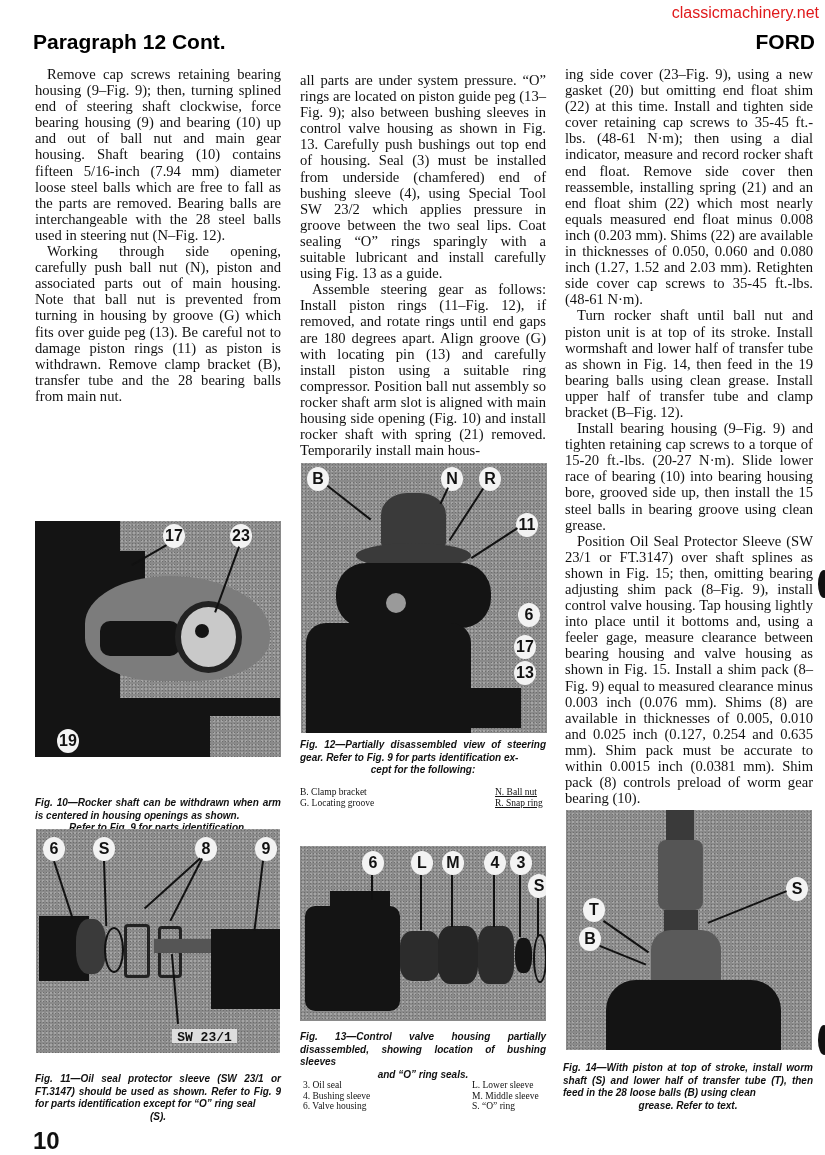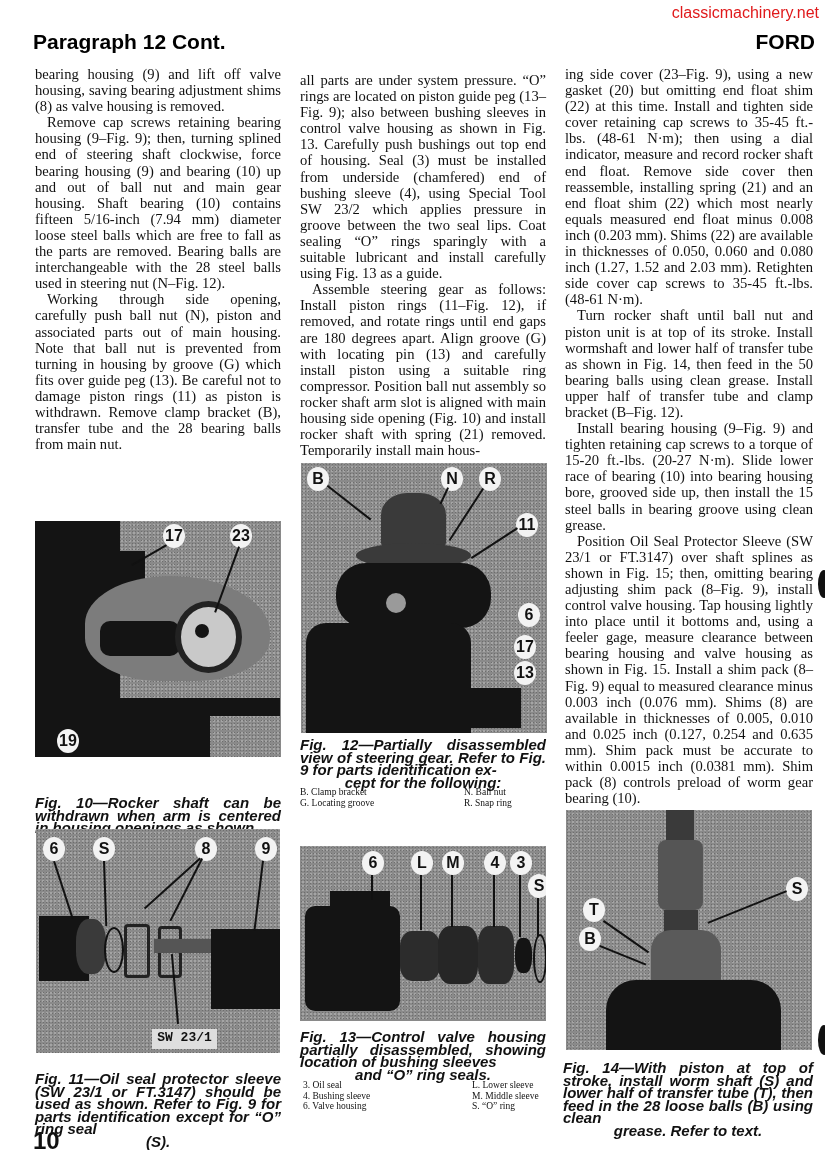--- a/index.html
+++ b/index.html
@@ -9,49 +9,48 @@
   .hdr{font-family:"Liberation Sans",sans-serif;font-weight:bold;font-size:21px;top:30px;color:#000;}
   .col{font-family:"Liberation Serif",serif;font-size:14.6px;line-height:16.1px;text-align:justify;color:#111;}
   .col p{margin:0;text-indent:12px;}
   .col p.cont{text-indent:0;}
   .photo{background:#8a8a8a;overflow:hidden;
     background-image:radial-gradient(#6d6d6d 1px,transparent 1px),radial-gradient(#a5a5a5 1px,transparent 1px);
     background-size:3px 3px,4px 4px;background-position:0 0,1px 2px;}
   .callout{position:absolute;width:22px;height:24px;border-radius:50%;background:#f3f3f3;color:#111;
     font-family:"Liberation Sans",sans-serif;font-weight:bold;font-size:16px;text-align:center;line-height:24px;}
   .leader{position:absolute;height:1.5px;background:#111;transform-origin:0 0;}
-  .cap{font-family:"Liberation Sans",sans-serif;font-weight:bold;font-style:italic;font-size:15px;line-height:12.5px;text-align:justify;}
+  .cap{font-family:"Liberation Sans",sans-serif;font-weight:bold;font-style:italic;font-size:10px;line-height:12.5px;text-align:justify;}
   .cap .center{text-align:center;display:block;}
   .legend{font-family:"Liberation Serif",serif;font-size:9.5px;line-height:10.5px;}
   .pgnum{font-family:"Liberation Sans",sans-serif;font-weight:bold;font-size:24px;}
   .dark{position:absolute;background:#141414;}
   .mid{position:absolute;background:#3a3a3a;}
   .lite{position:absolute;background:#c9c9c9;}
 </style>
 </head>
 <body>
 
 <div class="abs watermark">classicmachinery.net</div>
 <div class="abs hdr" style="left:33px;">Paragraph 12 Cont.</div>
 <div class="abs hdr" style="right:10px;">FORD</div>
 
 <div class="abs col" style="left:35px;top:66px;width:246px;" id="col1">
-    <p class="cont">bearing housing (9) and lift off valve housing, saving bearing adjustment shims (8) as valve housing is removed.</p>
     <p>Remove cap screws retaining bearing housing (9–Fig. 9); then, turning splined end of steering shaft clockwise, force bearing housing (9) and bearing (10) up and out of ball nut and main gear housing. Shaft bearing (10) contains fifteen 5/16-inch (7.94 mm) diameter loose steel balls which are free to fall as the parts are removed. Bearing balls are interchangeable with the 28 steel balls used in steering nut (N–Fig. 12).</p>
     <p>Working through side opening, carefully push ball nut (N), piston and associated parts out of main housing. Note that ball nut is prevented from turning in housing by groove (G) which fits over guide peg (13). Be careful not to damage piston rings (11) as piston is withdrawn. Remove clamp bracket (B), transfer tube and the 28 bearing balls from main nut.</p>
   </div>
 
 <div class="abs col" style="left:300px;top:72px;width:246px;" id="col2">
     <p class="cont">all parts are under system pressure. “O” rings are located on piston guide peg (13–Fig. 9); also between bushing sleeves in control valve housing as shown in Fig. 13. Carefully push bushings out top end of housing. Seal (3) must be installed from underside (chamfered) end of bushing sleeve (4), using Special Tool SW 23/2 which applies pressure in groove between the two seal lips. Coat sealing “O” rings sparingly with a suitable lubricant and install carefully using Fig. 13 as a guide.</p>
     <p>Assemble steering gear as follows: Install piston rings (11–Fig. 12), if removed, and rotate rings until end gaps are 180 degrees apart. Align groove (G) with locating pin (13) and carefully install piston using a suitable ring compressor. Position ball nut assembly so rocker shaft arm slot is aligned with main housing side opening (Fig. 10) and install rocker shaft with spring (21) removed. Temporarily install main hous-</p>
   </div>
 
 <div class="abs col" style="left:565px;top:66px;width:248px;" id="col3">
     <p class="cont">ing side cover (23–Fig. 9), using a new gasket (20) but omitting end float shim (22) at this time. Install and tighten side cover retaining cap screws to 35-45 ft.-lbs. (48-61 N·m); then using a dial indicator, measure and record rocker shaft end float. Remove side cover then reassemble, installing spring (21) and an end float shim (22) which most nearly equals measured end float minus 0.008 inch (0.203 mm). Shims (22) are available in thicknesses of 0.050, 0.060 and 0.080 inch (1.27, 1.52 and 2.03 mm). Retighten side cover cap screws to 35-45 ft.-lbs. (48-61 N·m).</p>
-    <p>Turn rocker shaft until ball nut and piston unit is at top of its stroke. Install wormshaft and lower half of transfer tube as shown in Fig. 14, then feed in the 50 bearing balls using clean grease. Install upper half of transfer tube and clamp bracket (B–Fig. 12).</p>
+    <p>Turn rocker shaft until ball nut and piston unit is at top of its stroke. Install wormshaft and lower half of transfer tube as shown in Fig. 14, then feed in the 19 bearing balls using clean grease. Install upper half of transfer tube and clamp bracket (B–Fig. 12).</p>
     <p>Install bearing housing (9–Fig. 9) and tighten retaining cap screws to a torque of 15-20 ft.-lbs. (20-27 N·m). Slide lower race of bearing (10) into bearing housing bore, grooved side up, then install the 15 steel balls in bearing groove using clean grease.</p>
     <p>Position Oil Seal Protector Sleeve (SW 23/1 or FT.3147) over shaft splines as shown in Fig. 15; then, omitting bearing adjusting shim pack (8–Fig. 9), install control valve housing. Tap housing lightly into place until it bottoms and, using a feeler gage, measure clearance between bearing housing and valve housing as shown in Fig. 15. Install a shim pack (8–Fig. 9) equal to measured clearance minus 0.003 inch (0.076 mm). Shims (8) are available in thicknesses of 0.005, 0.010 and 0.025 inch (0.127, 0.254 and 0.635 mm). Shim pack must be accurate to within 0.0015 inch (0.0381 mm). Shim pack (8) controls preload of worm gear bearing (10).</p>
   </div>
 
 <div class="abs photo" style="left:35px;top:521px;width:246px;height:236px;">
   <div class="dark" style="left:0;top:0;width:85px;height:236px;"></div>
   <div class="dark" style="left:70px;top:30px;width:40px;height:90px;"></div>
   <div class="mid" style="left:50px;top:55px;width:185px;height:105px;border-radius:50% 60% 45% 45%;background:#7c7c7c;"></div>
   <div class="dark" style="left:65px;top:100px;width:80px;height:35px;border-radius:10px;"></div>
   <div class="lite" style="left:140px;top:80px;width:55px;height:60px;border-radius:50%;border:6px solid #222;"></div>
@@ -89,21 +88,21 @@
   <div class="leader" style="left:217px;top:66px;width:55px;transform:rotate(147deg);"></div>
 </div>
 <div class="abs cap" style="left:300px;top:739px;width:246px;">
   <span>Fig. 12—Partially disassembled view of steering gear. Refer to Fig. 9 for parts identification ex-</span>
   <span class="center">cept for the following:</span>
 </div>
 <div class="abs legend" style="left:300px;top:787px;width:120px;">
   <div>B. Clamp bracket</div>
   <div>G. Locating groove</div>
 </div>
-<div class="abs legend" style="left:464px;top:787px;width:70px;">
+<div class="abs legend" style="left:495px;top:787px;width:70px;text-decoration:underline;">
   <div>N. Ball nut</div>
   <div>R. Snap ring</div>
 </div>
 
 <div class="abs photo" style="left:36px;top:829px;width:244px;height:224px;">
   <div class="dark" style="left:3px;top:87px;width:50px;height:65px;"></div>
   <div class="mid" style="left:40px;top:90px;width:30px;height:55px;border-radius:40%;"></div>
   <div class="leader" style="left:68px;top:92px;width:0;"></div>
   <div style="position:absolute;left:68px;top:98px;width:16px;height:42px;border:2px solid #111;border-radius:50%;"></div>
   <div style="position:absolute;left:88px;top:95px;width:20px;height:48px;border:3px solid #222;border-radius:4px;"></div>
@@ -113,21 +112,21 @@
   <div class="callout" style="left:7px;top:8px;">6</div>
   <div class="callout" style="left:57px;top:8px;">S</div>
   <div class="callout" style="left:159px;top:8px;">8</div>
   <div class="callout" style="left:219px;top:8px;">9</div>
   <div class="leader" style="left:19px;top:32px;width:60px;transform:rotate(72deg);"></div>
   <div class="leader" style="left:69px;top:32px;width:65px;transform:rotate(88deg);"></div>
   <div class="leader" style="left:165px;top:30px;width:75px;transform:rotate(138deg);"></div>
   <div class="leader" style="left:167px;top:30px;width:70px;transform:rotate(117deg);"></div>
   <div class="leader" style="left:228px;top:32px;width:70px;transform:rotate(97deg);"></div>
   <div class="leader" style="left:141px;top:195px;width:70px;transform:rotate(-95deg);"></div>
-  <div class="abs" style="left:116px;top:200px;width:65px;height:20px;background:#dedede;font-family:'Liberation Mono',monospace;font-weight:bold;font-size:13px;text-align:center;line-height:18px;">SW 23/1</div>
+  <div class="abs" style="left:136px;top:200px;width:65px;height:14px;background:#dedede;font-family:'Liberation Mono',monospace;font-weight:bold;font-size:13px;text-align:center;line-height:18px;">SW 23/1</div>
 </div>
 <div class="abs cap" style="left:35px;top:1073px;width:246px;">
   <span>Fig. 11—Oil seal protector sleeve (SW 23/1 or FT.3147) should be used as shown. Refer to Fig. 9 for parts identification except for “O” ring seal</span>
   <span class="center">(S).</span>
 </div>
 
 <div class="abs photo" style="left:300px;top:846px;width:246px;height:175px;">
   <div class="dark" style="left:5px;top:60px;width:95px;height:105px;border-radius:10px;"></div>
   <div class="dark" style="left:30px;top:45px;width:60px;height:20px;"></div>
   <div class="mid" style="left:100px;top:85px;width:40px;height:50px;border-radius:30%;background:#2c2c2c;"></div>

